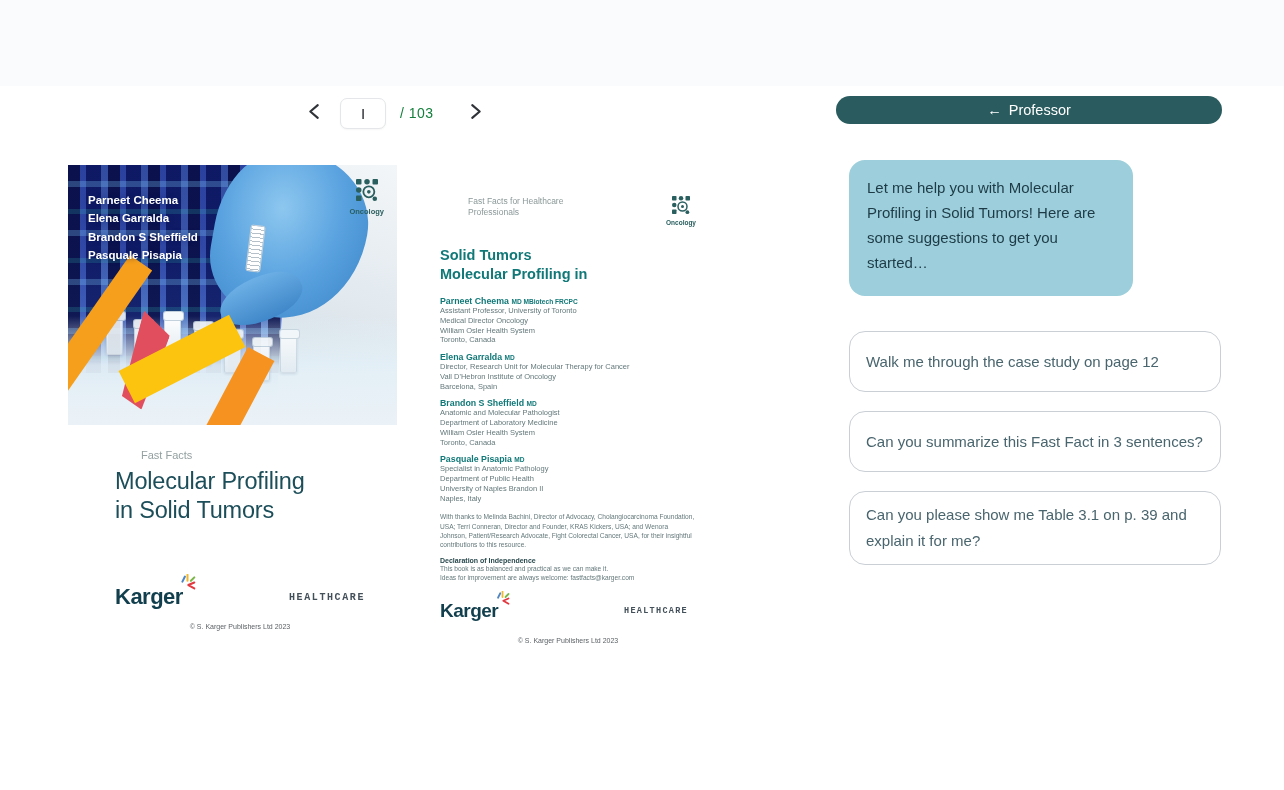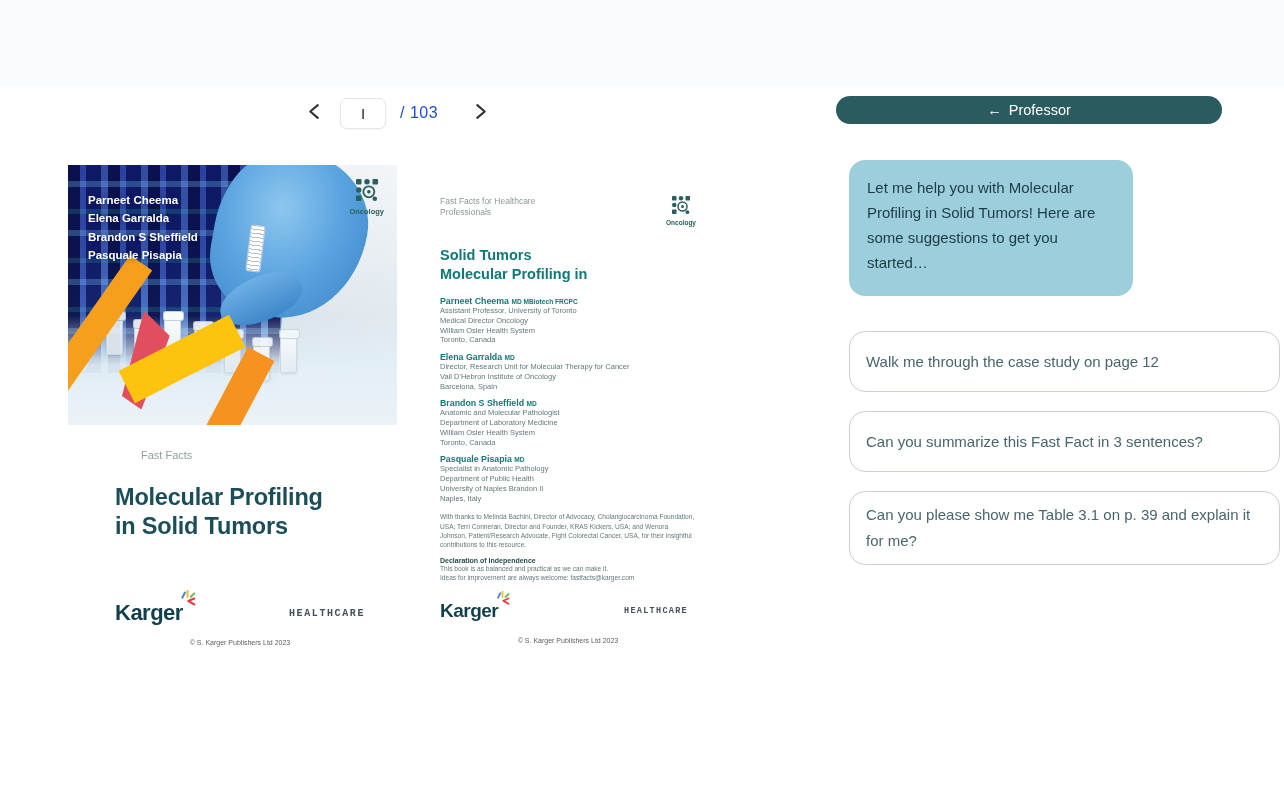--- a/index.html
+++ b/index.html
@@ -5,21 +5,21 @@
   * { margin:0; padding:0; box-sizing:border-box; }
   html,body { background:#ffffff; font-family:"Liberation Sans", sans-serif; }
   #app { position:relative; width:1284px; height:790px; background:#ffffff; overflow:hidden; margin:0 auto; }
   .top-band { position:absolute; left:0; top:0; width:100%; height:86px; background:#fafbfd; }
 
   
   .pager { position:absolute; left:300px; top:96px; height:34px; display:flex; align-items:center; gap:14px; }
   .nav-btn { background:none; border:none; cursor:pointer; display:flex; align-items:center; justify-content:center; width:26px; height:30px; }
   .page-input { width:46px; height:31px; border:1px solid #e4e6e9; border-radius:7px; background:#fff;
     box-shadow:0 1px 2px rgba(0,0,0,0.04); text-align:center; font-size:15px; color:#25282c; outline:none; }
-  .page-total { font-size:16px; color:#1d4ed8; letter-spacing:0.5px; }
+  .page-total { font-size:14px; color:#15803d; letter-spacing:0.5px; }
 
   
   .page-left { position:absolute; left:68px; top:165px; width:329px; height:476px; background:#fff; }
   .cover-photo { position:relative; width:329px; height:260px; overflow:hidden;
     background:linear-gradient(180deg,#19267c 0%,#24348c 32%,#3d5cae 55%,#9cb8da 78%,#dce8f1 100%); }
   .gel-bands { position:absolute; left:0; top:0; width:72%; height:80%;
     background:repeating-linear-gradient(90deg, rgba(8,14,70,0.88) 0 12px, rgba(62,92,192,0.50) 12px 18px,
       rgba(12,22,95,0.82) 18px 33px, rgba(96,146,224,0.35) 33px 40px); }
   .gel-glow { position:absolute; left:0; top:0; width:72%; height:80%;
     background:repeating-linear-gradient(180deg, transparent 0 16px, rgba(130,205,255,0.28) 16px 22px,
@@ -47,29 +47,29 @@
   .ribbon.rd { left:62px; top:148px; width:32px; height:96px; background:#e14f5e; transform:rotate(16deg);
     clip-path:polygon(0 0,100% 18%,78% 100%,8% 92%); }
   .ribbon.yl { left:52px; top:176px; width:124px; height:36px; background:#fcc40e; transform:rotate(-27deg); }
   .ribbon.o2 { left:150px; top:182px; width:30px; height:120px; background:#f59220; transform:rotate(28deg); }
   .cover-authors { position:absolute; left:20px; top:26px; color:#ffffff; font-weight:bold;
     font-size:11.5px; line-height:1.6; text-shadow:0 0 5px rgba(5,25,90,0.55); }
   .onc-badge { position:absolute; right:13px; top:14px; text-align:center; color:#2a5f5f; }
   .onc-badge .lbl { display:block; font-size:7.5px; font-weight:bold; margin-top:2px; }
   .cover-body { padding:24px 32px 0 47px; }
   .series-sm { font-size:11px; color:#94a0a0;margin-left:26px; }
-  .cover-title { margin-top:22px; font-size:23.5px; font-weight:bold; color:#1c4e5a; line-height:1.22; letter-spacing:-0.2px; }
+  .cover-title { margin-top:6px; font-size:23.5px; font-weight:normal; color:#1c4e5a; line-height:1.22; letter-spacing:-0.2px; }
   .brand-row { display:flex; align-items:center; justify-content:space-between; margin-top:60px; }
   .karger { position:relative; display:inline-block; font-size:22px; font-weight:bold; color:#123f4d; letter-spacing:-0.5px; }
   .karger svg { position:absolute; right:-13px; top:-10px; }
   .division { font-size:10px; font-weight:bold; letter-spacing:1.6px; color:#43505a;font-family:Liberation Mono, monospace; }
   .copyright { margin-top:13px; text-align:center; font-size:7px; color:#5a5f63; }
 
   .page-right { position:absolute; left:440px; top:196px; width:256px; height:444px; background:#fff; }
-  .tp-header { display:flex; justify-content:space-between; align-items:flex-start; }
+  .tp-header { display:flex; justify-content:space-between; align-items:flex-start;margin-left:28px; }
   .tp-series { font-size:8.5px; color:#8b9898; line-height:1.35; }
   .tp-onc { text-align:center; color:#2a5f5f; }
   .tp-onc .lbl { display:block; font-size:6.5px; font-weight:bold; margin-top:1px; }
   .tp-title { margin-top:20px; font-size:14.5px; font-weight:bold; color:#117878; line-height:1.28; }
   .tp-authors { margin-top:13px; }
   .tp-author { margin-bottom:7px; }
   .tp-name { font-size:8.8px; font-weight:bold; color:#117878; }
   .tp-creds { font-size:6.6px; font-weight:bold; color:#117878; }
   .tp-affil { font-size:7.5px; color:#64787a; line-height:1.3; }
   .tp-thanks { margin-top:9px; font-size:6.6px; color:#64787a; line-height:1.4; }
@@ -80,21 +80,21 @@
   .karger.sm svg { right:-12px; top:-9px; }
   .division.sm { font-size:8.5px; letter-spacing:1.3px; }
   .tp-copy { margin-top:15px; text-align:center; font-size:7px; color:#5a5f63; }
 
   
   .maximize-btn { position:absolute; left:836px; top:96px; width:386px; height:28px; border:none; cursor:pointer;
     background:#2a5b5e; color:#ffffff; border-radius:14px; font-size:14.5px; font-family:inherit;
     display:flex; align-items:center; justify-content:center; gap:7px; }
   .bubble { position:absolute; left:849px; top:160px; width:284px; height:136px; background:#9ccfdb;
     border-radius:16px; padding:15px 18px; font-size:15px; color:#1d3a46; line-height:1.67; }
-  .suggestion { position:absolute; left:849px; width:431px; background:#fff; border:1px solid #c9cfd4;
+  .suggestion { position:absolute; left:849px; width:372px; background:#fff; border:1px solid #c9cfd4;
     border-radius:16px; padding:10px 16px; font-size:15px; color:#49656e; line-height:1.73; text-align:left;
     cursor:pointer; font-family:inherit; }
   .s1 { top:331px; min-height:61px; }
   .s2 { top:411px; min-height:61px; }
   .s3 { top:491px; min-height:66px; }
   .ask-wrap { position:absolute; left:851px; top:663px; width:352px; height:51px; border:2px solid #2a5b5e;
     border-radius:26px; background:#fff; display:flex; align-items:center; }
   .ask-input { flex:1; border:none; outline:none; background:transparent; font-size:15px; color:#25343b;
     padding:0 10px 0 22px; font-family:inherit; }
   .ask-input::placeholder { color:#3a474e; opacity:1; }

